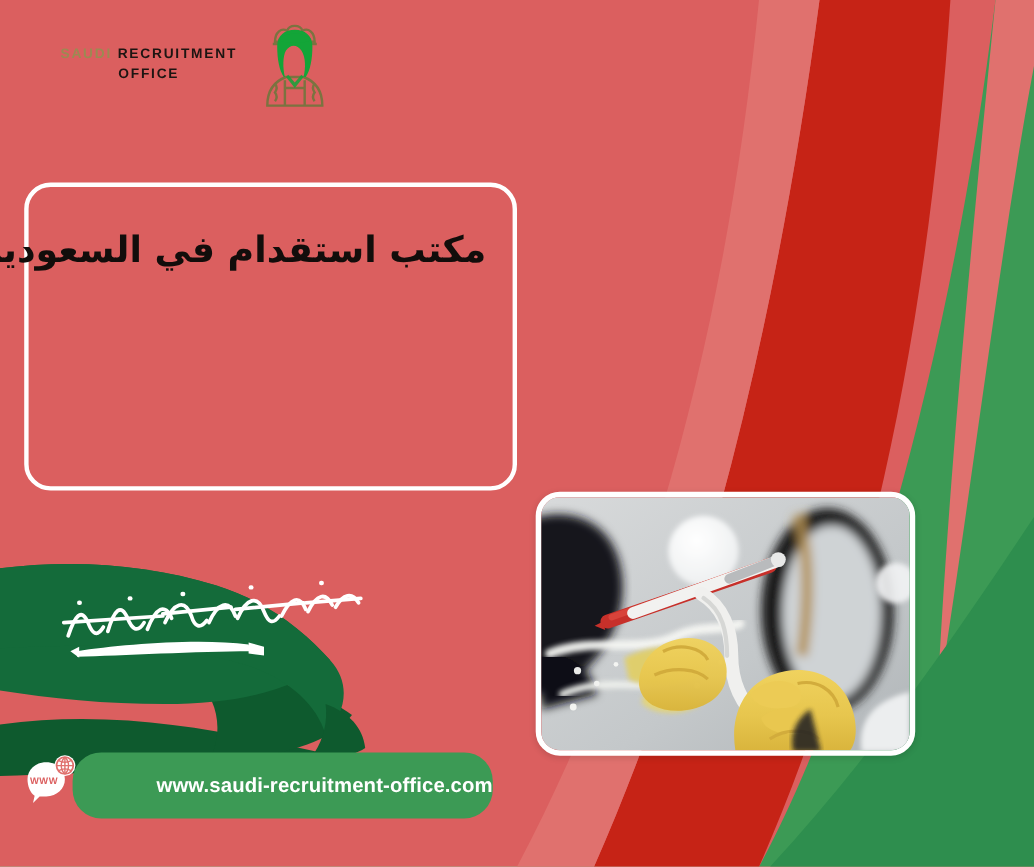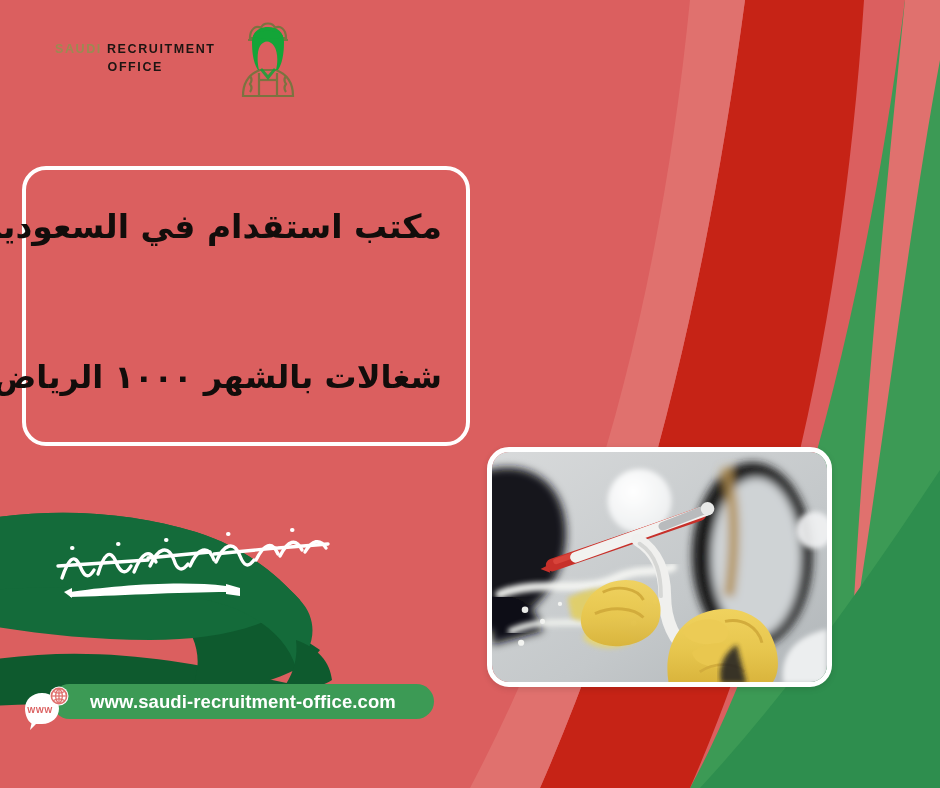--- a/index.html
+++ b/index.html
@@ -85,29 +85,29 @@
     box-sizing: border-box;
     overflow: hidden;
     z-index: 7;
     box-shadow: 0 2px 6px rgba(0,0,0,0.12);
   }
   .photo-card svg { display: block; width: 100%; height: 100%; }
 
   
   .url-bar {
     position: absolute;
-    left: 52px;
+    left: 66px;
     top: 684px;
     width: 382px;
-    height: 35px;
+    height: 60px;
     background: #3C9A55;
     border-radius: 26px;
     display: flex;
     align-items: center;
-    justify-content: center;
+    justify-content: flex-end;
     z-index: 8;
   }
   .url-text {
     color: #ffffff;
     font-weight: bold;
     font-size: 18.5px;
     letter-spacing: 0.1px;
     white-space: nowrap;
   }
   .www-badge {
@@ -254,21 +254,20 @@
 
         <path d="M23,18 C28,11 48,11 53,18 C50,22 26,22 23,18 Z" fill="#13A538"></path>
 
         <path d="M30,52 L38,62 L46,52 L44,50 L38,57 L32,50 Z" fill="#13A538" opacity="0.85"></path>
       </svg>
     </div>
   </div>
 
   <div class="headline-card">
     <div class="headline-line first">مكتب استقدام في السعودية</div>
-    <div class="headline-line second">شغالات بالشهر ١٠٠٠ الرياض</div>
   </div>
 
   <div class="photo-card">
     <svg viewBox="0 0 345 240" xmlns="http://www.w3.org/2000/svg" preserveAspectRatio="xMidYMid slice">
       <defs>
         <linearGradient id="wall" x1="0" y1="0" x2="1" y2="1">
           <stop offset="0%" stop-color="#d8dadb"></stop>
           <stop offset="60%" stop-color="#c4c8ca"></stop>
           <stop offset="100%" stop-color="#b0b5b8"></stop>
         </linearGradient>

